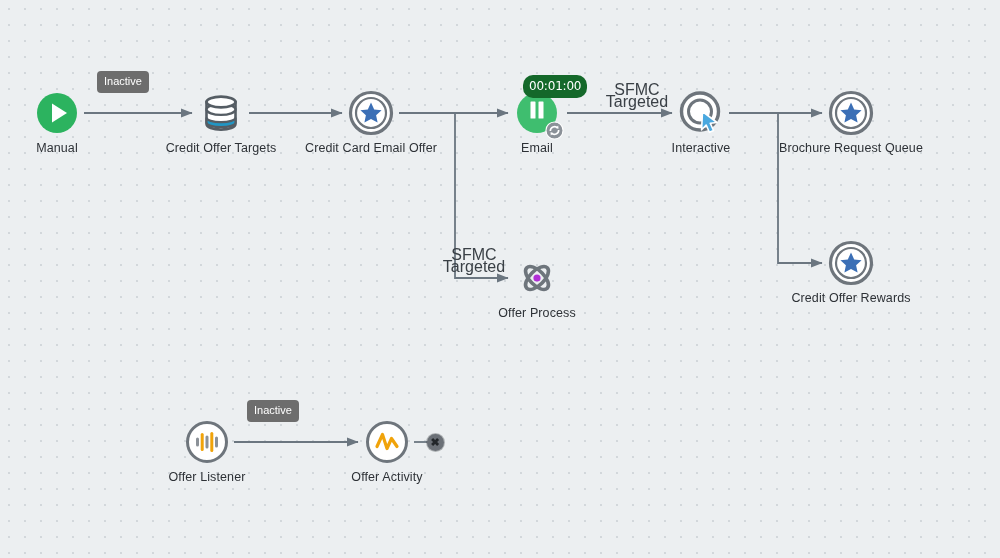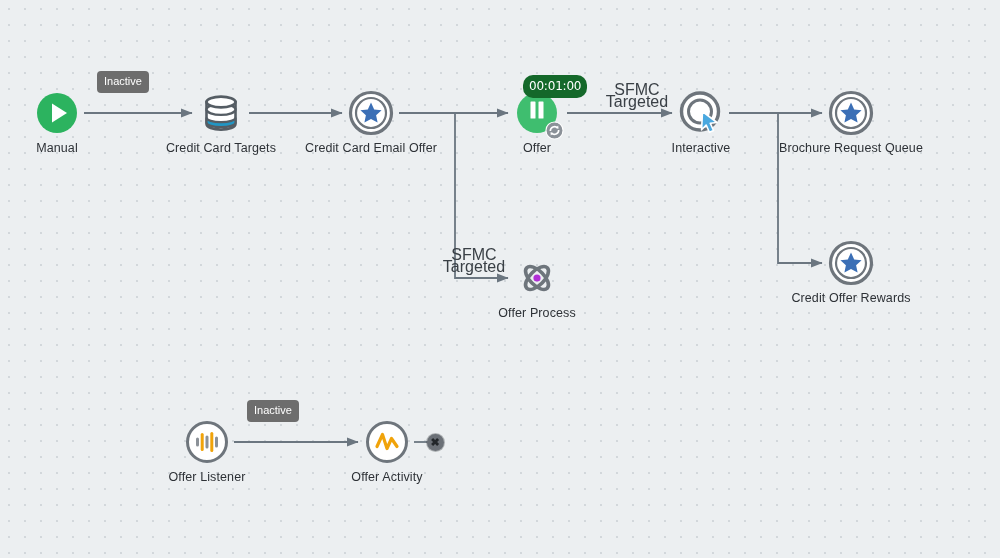--- a/index.html
+++ b/index.html
@@ -159,21 +159,21 @@
     <div class="node-icon">
       <svg viewBox="0 0 48 48" width="48" height="48" xmlns="http://www.w3.org/2000/svg">
         <g stroke="#555d64" stroke-width="2.6" fill="#ffffff">
           <path d="M 9.5 13 L 9.5 35 C 9.5 38.3 16 40.6 24 40.6 C 32 40.6 38.5 38.3 38.5 35 L 38.5 13 Z"></path>
         </g>
         <path d="M 9.5 28.5 L 9.5 33.5 C 9.5 36.2 16 38.2 24 38.2 C 32 38.2 38.5 36.2 38.5 33.5 L 38.5 28.5 C 38.5 31.2 32 33.2 24 33.2 C 16 33.2 9.5 31.2 9.5 28.5 Z" fill="#2196c4" stroke="#555d64" stroke-width="2.2"></path>
         <ellipse cx="24" cy="20.5" rx="14.5" ry="5.4" fill="#ffffff" stroke="#555d64" stroke-width="2.4"></ellipse>
         <ellipse cx="24" cy="13" rx="14.5" ry="5.4" fill="#ffffff" stroke="#555d64" stroke-width="2.6"></ellipse>
       </svg>
     </div>
-    <div class="node-label">Credit Card Targets</div>
+    <div class="node-label">Credit Offer Targets</div>
   </div>
 
   <div class="node" style="left:371px; top:113px;">
     <div class="node-icon">
       <svg viewBox="0 0 48 48" width="48" height="48" xmlns="http://www.w3.org/2000/svg">
         <circle cx="24" cy="24" r="20.5" fill="#ffffff" stroke="#6e757c" stroke-width="3.2"></circle>
         <circle cx="24" cy="24" r="15" fill="#ffffff" stroke="#6e757c" stroke-width="2.2"></circle>
         <path d="M 24 13.5 L 27.2 20.4 L 34.6 21.2 L 29.1 26.3 L 30.6 33.6 L 24 29.9 L 17.4 33.6 L 18.9 26.3 L 13.4 21.2 L 20.8 20.4 Z" fill="#3b6fb6"></path>
       </svg>
     </div>
@@ -192,21 +192,21 @@
 
     <div style="position:absolute; left:8px; top:8px; width:19px; height:19px;">
       <svg viewBox="0 0 20 20" width="19" height="19" xmlns="http://www.w3.org/2000/svg">
         <circle cx="10" cy="10" r="9" fill="#8b9198" stroke="#ffffff" stroke-width="1.2"></circle>
         <path d="M 5.6 10.6 A 4.5 4.5 0 0 1 13.4 7.4" fill="none" stroke="#ffffff" stroke-width="1.7"></path>
         <path d="M 14.4 9.4 A 4.5 4.5 0 0 1 6.6 12.6" fill="none" stroke="#ffffff" stroke-width="1.7"></path>
         <path d="M 13.9 4.8 L 14.2 8.1 L 11.2 7.3 Z" fill="#ffffff"></path>
         <path d="M 6.1 15.2 L 5.8 11.9 L 8.8 12.7 Z" fill="#ffffff"></path>
       </svg>
     </div>
-    <div class="node-label">Offer</div>
+    <div class="node-label">Email</div>
   </div>
 
   <div class="node" style="left:701px; top:113px;">
     <div class="node-icon">
       <svg viewBox="0 0 48 48" width="48" height="48" xmlns="http://www.w3.org/2000/svg">
         <circle cx="23" cy="22.5" r="18.5" fill="#ffffff" stroke="#6e757c" stroke-width="3.4"></circle>
         <circle cx="23" cy="22.5" r="11.5" fill="#ffffff" stroke="#6e757c" stroke-width="3"></circle>
         <path d="M 25.5 22.5 L 40 33.5 L 33.2 34.2 L 36.5 41.5 L 32.4 43.3 L 29.2 36 L 24.6 40.8 Z" fill="#4aa8df" stroke="#ffffff" stroke-width="1.6" stroke-linejoin="round"></path>
       </svg>
     </div>

